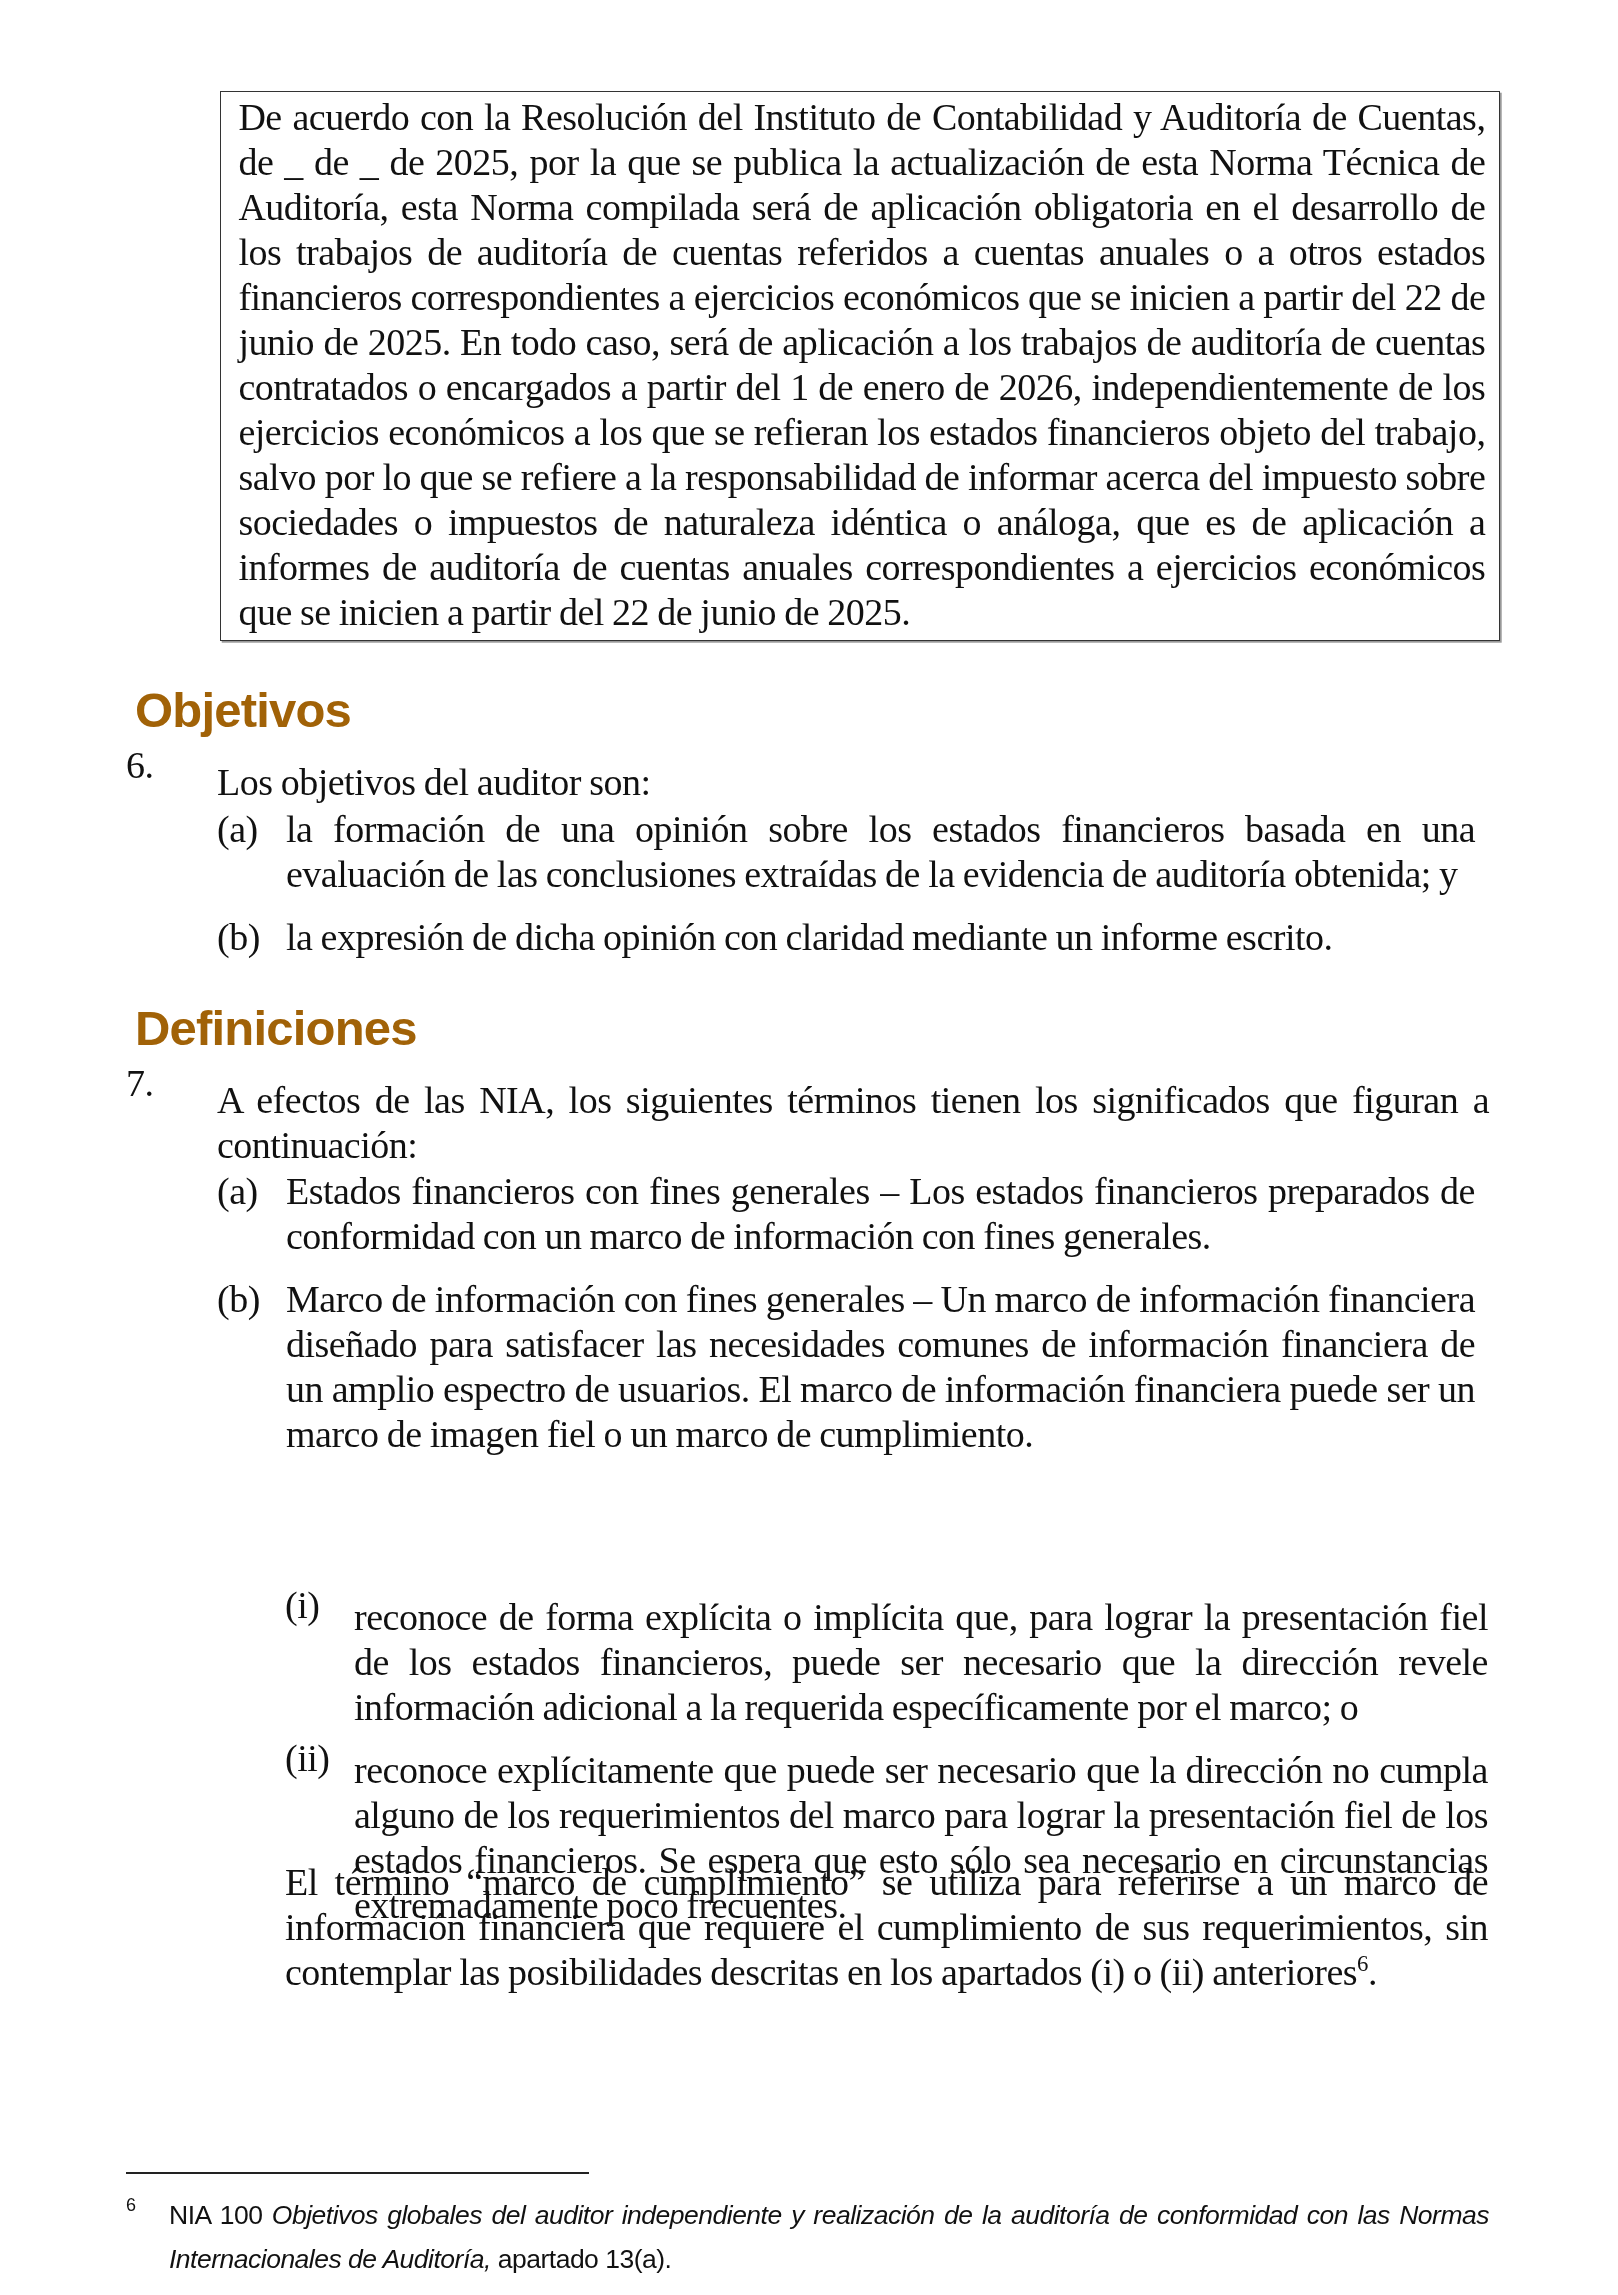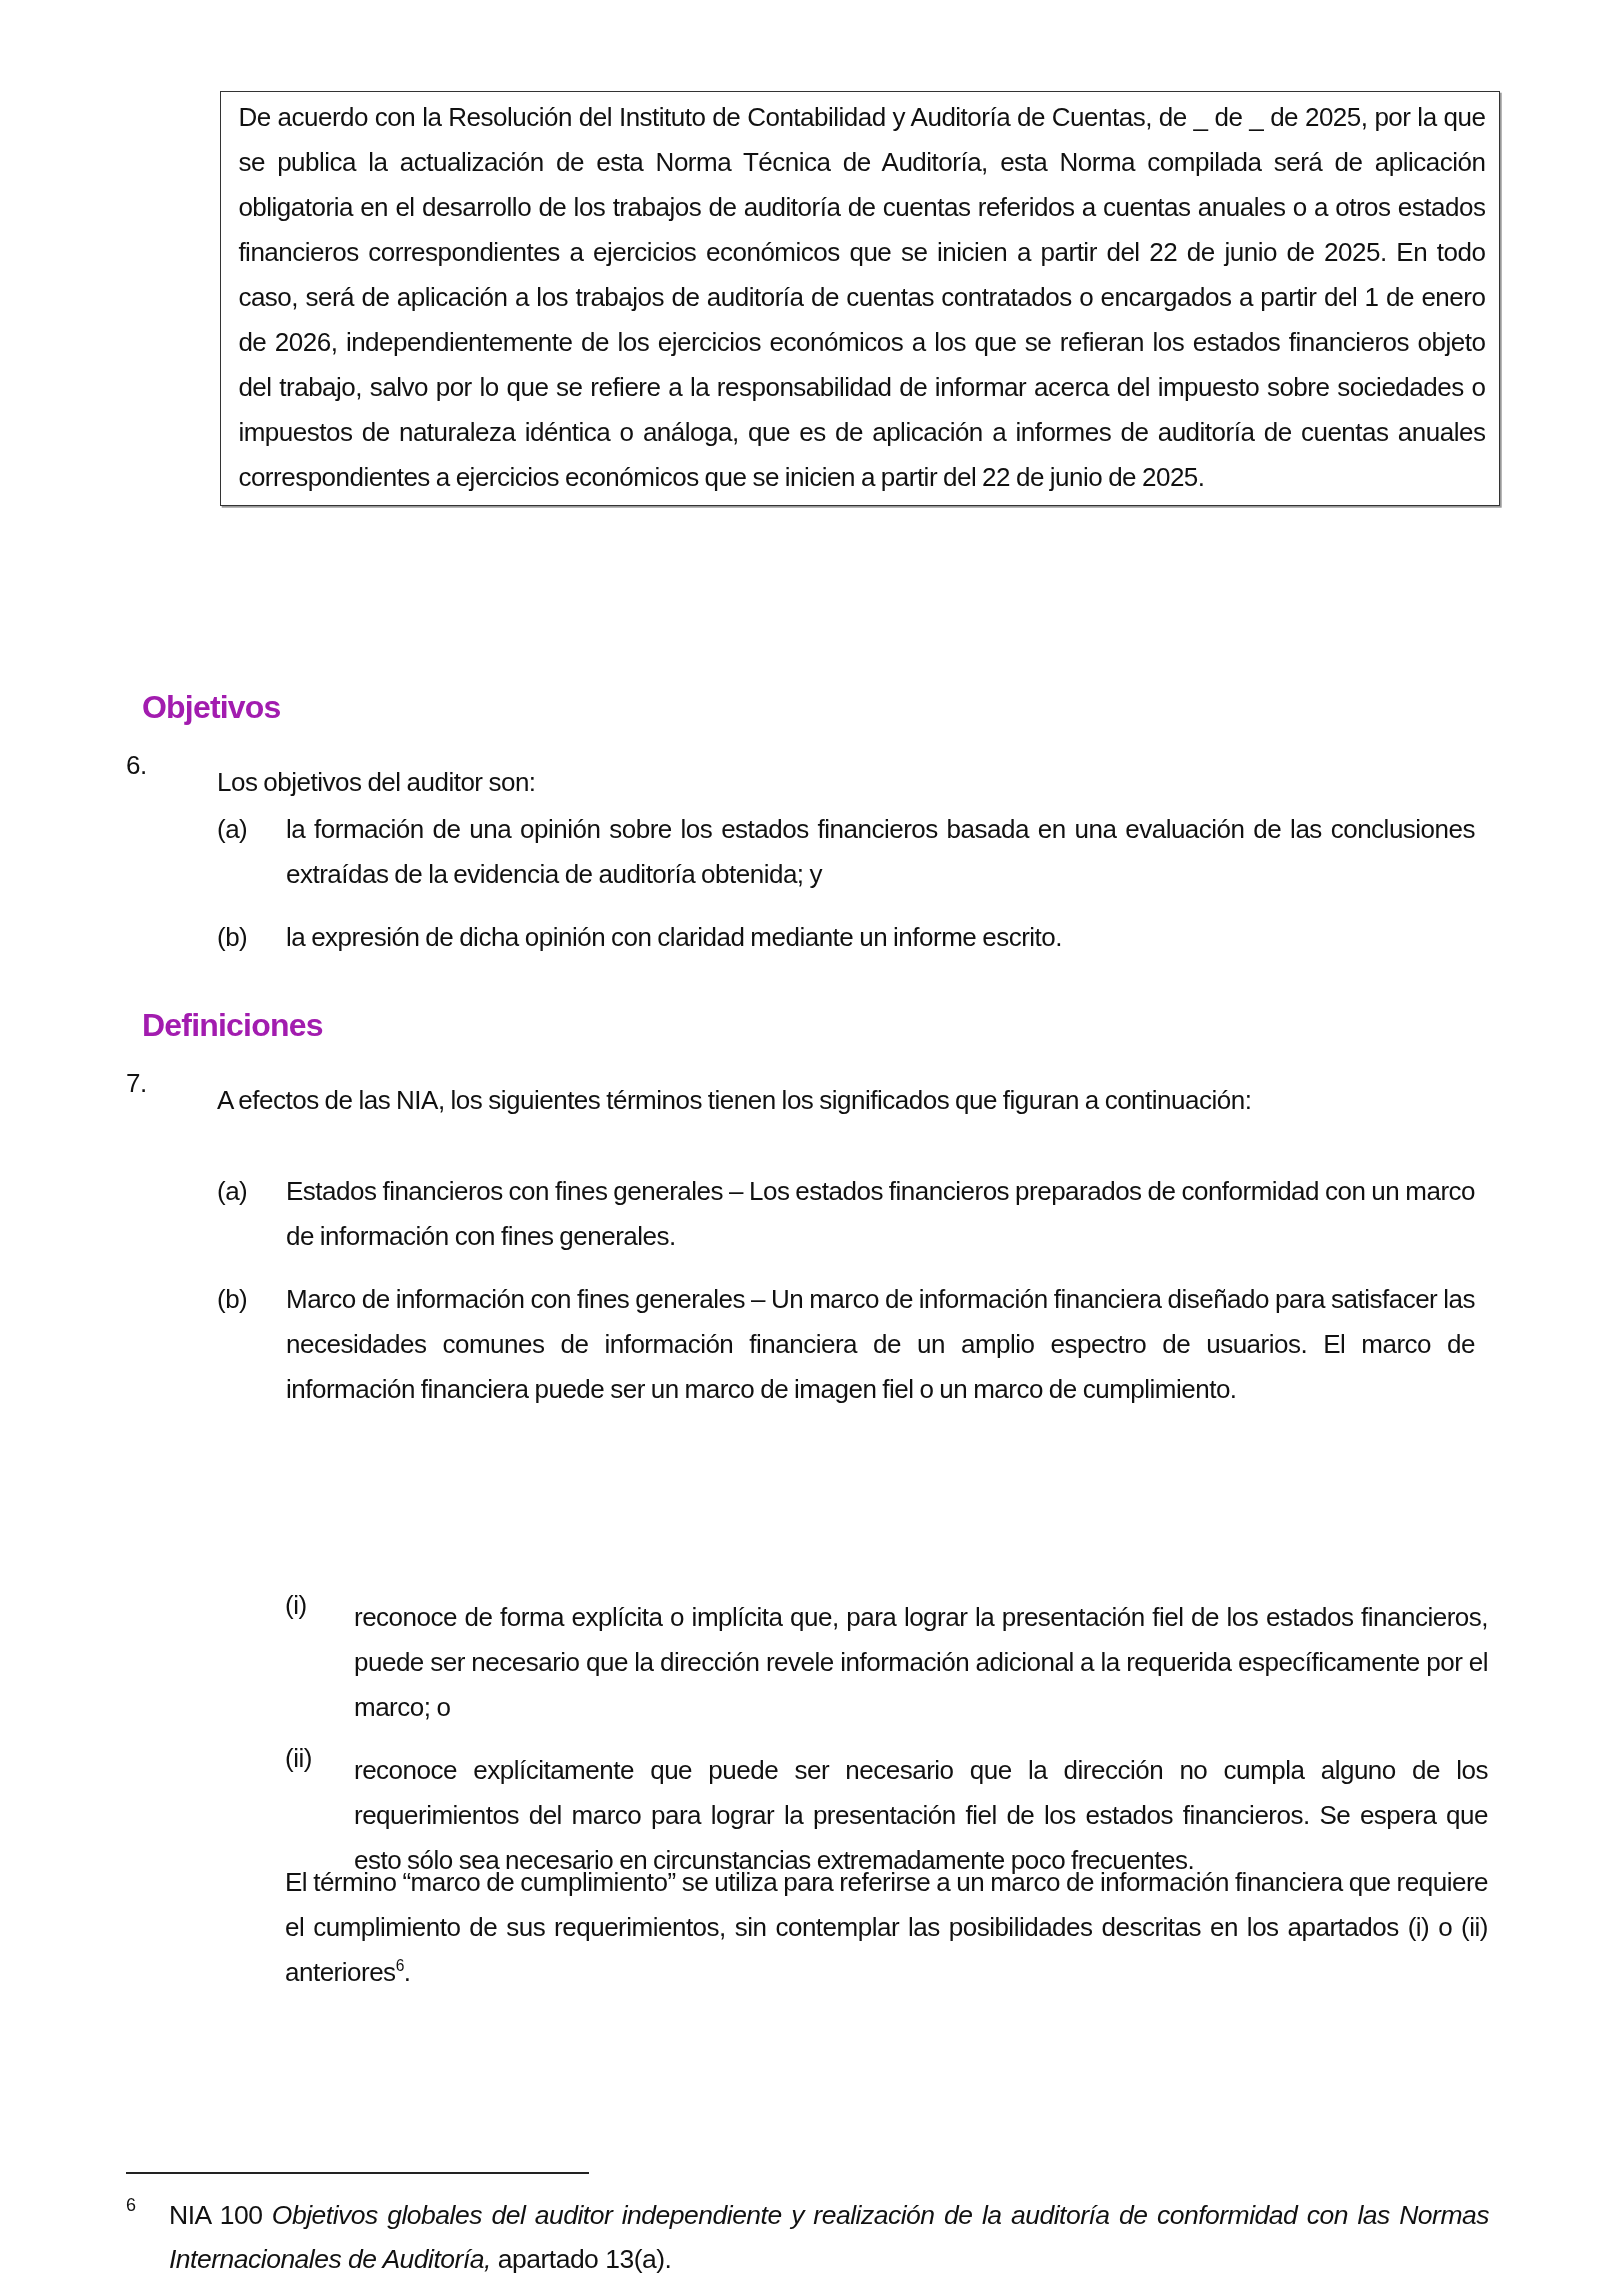--- a/index.html
+++ b/index.html
@@ -1,30 +1,30 @@
 <!DOCTYPE html>
 <html style="font-size:13.2px"><head>
 <meta charset="utf-8">
 <style>
   html, body { margin: 0; padding: 0; background: #ffffff; }
   body {
     width: 1618px; height: 2295px; position: relative; overflow: hidden;
     font-family: "Liberation Sans", sans-serif; color: #111111;
   }
   .page { position: absolute; left: 0; top: 0; width: 1618px; height: 2295px; }
-  .txt { font-size: 26px; line-height: 45px; letter-spacing: -0.5px; word-spacing: -0.8px; }
+  .txt { font-size: 38px; line-height: 45px; letter-spacing: -0.5px; word-spacing: -0.8px; font-family: Liberation Serif, serif; }
   .just { text-align: justify; text-align-last: left; }
   .box {
     position: absolute; left: 220px; top: 91px; width: 1247px;
     border: 1.7px solid #333333; box-shadow: 1.7px 1.7px 0 #999999;
     padding: 3.3px 13.2px 5px 17.4px;
   }
   h2 {
-    position: absolute; left: 126px; margin: 16px;
-    font-size: 32px; font-weight: bold; letter-spacing: -0.8px; color: #a21caf;
+    position: absolute; left: 126px; margin: 9px;
+    font-size: 49px; font-weight: bold; letter-spacing: -0.8px; color: #a16207;
   }
   .para { position: absolute; left: 126px; width: 1363px; }
   .para .num { position: absolute; left: 0; top: 0; }
   .para .body { position: absolute; left: 91px; right: 0; top: 17px; }
   .sub { position: absolute; left: 217px; width: 1272px; }
   .sub .lbl { position: absolute; left: 0; top: 0; }
   .sub .body { position: absolute; left: 69px; right: 14px; top: 0; }
   .indent { position: absolute; left: 285px; width: 1203px; }
   .rom { position: absolute; left: 285px; width: 1203px; }
   .rom .lbl { position: absolute; left: 0; top: 0; }

